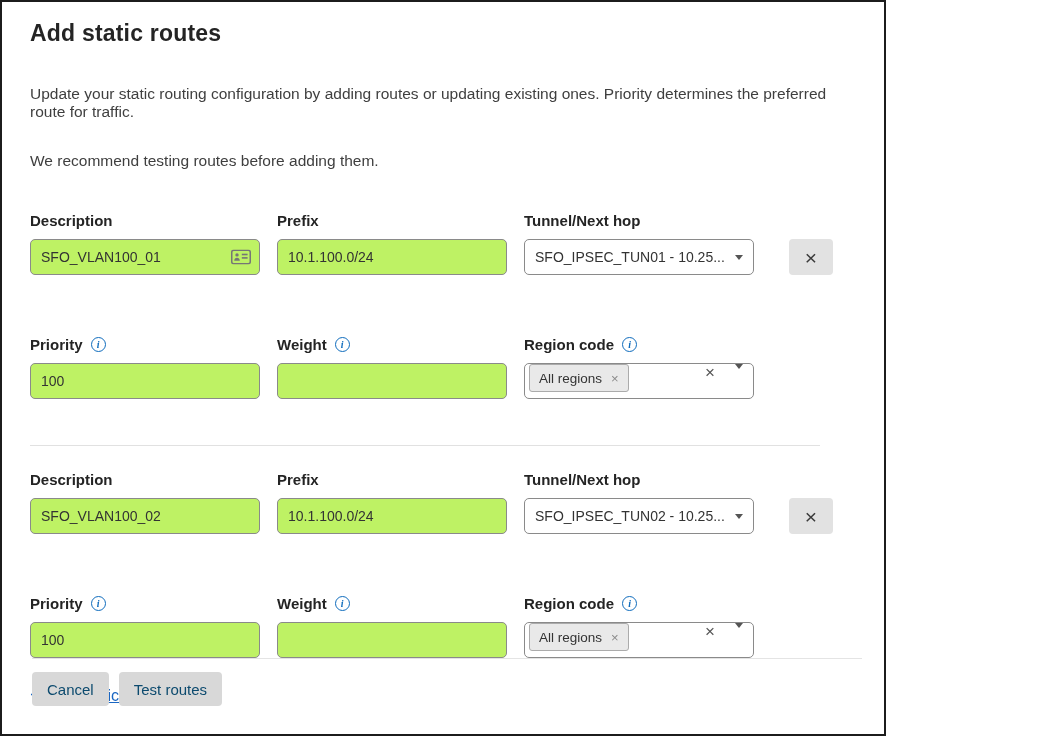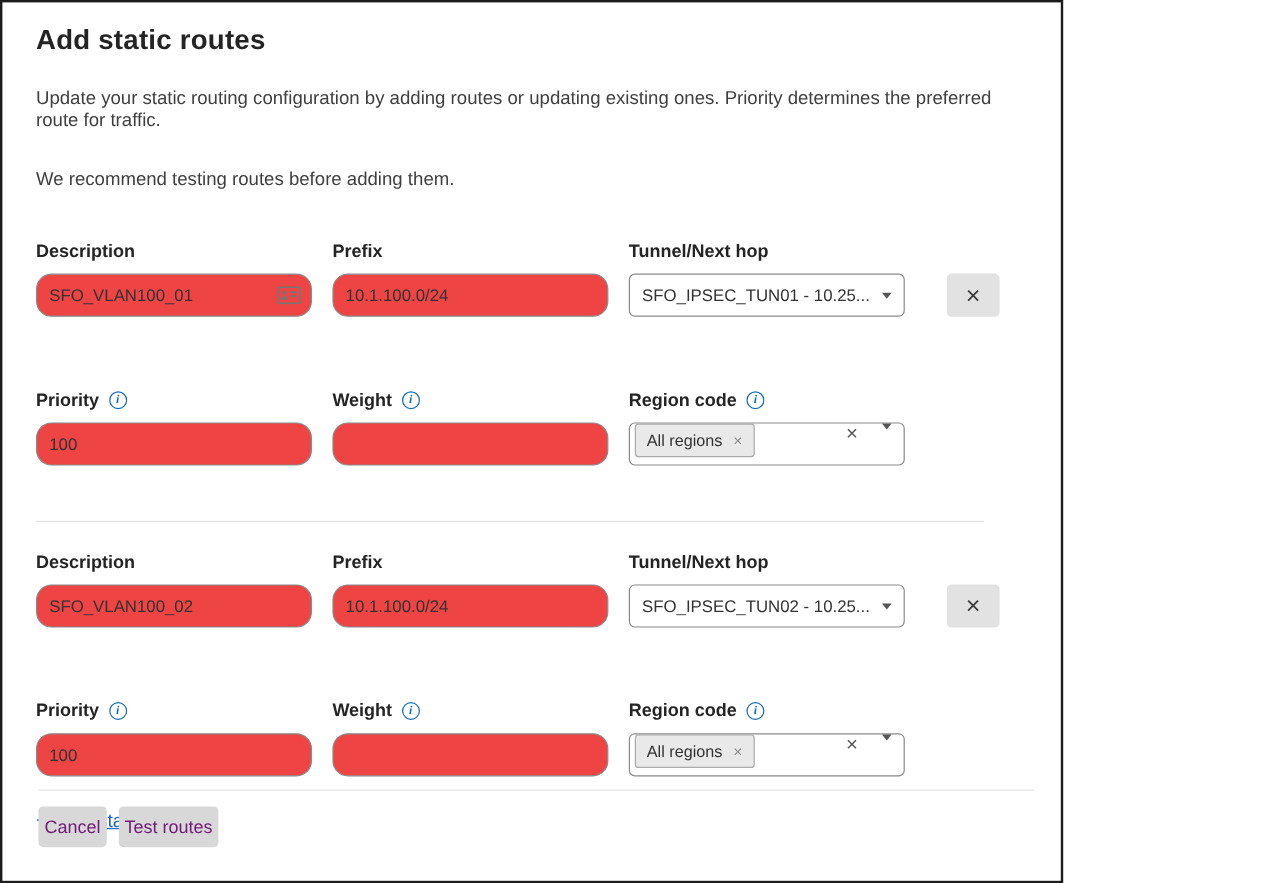--- a/index.html
+++ b/index.html
@@ -5,41 +5,41 @@
   * { box-sizing: border-box; }
   body { margin: 0; background: #fff; font-family: "Liberation Sans", sans-serif; }
   .frame {
     width: 886px; height: 736px; position: relative;
     border: 2px solid #1c1c1c; background: #fff;
     padding: 16px 28px; overflow: hidden;
   }
   .page-title {
     margin: 2px 0 0; font-size: 23px; font-weight: 700; color: #242424; letter-spacing: .2px;
   }
-  .dialog-desc { margin: 27px 0 0; font-size: 15.5px; color: #3f3f3f; }
+  .dialog-desc { margin: 38px 0 0; font-size: 15.5px; color: #3f3f3f; }
   .dialog-note { margin: 31px 0 1px; font-size: 15.5px; color: #3f3f3f; }
 
   .route-group { margin-top: 41px; }
   .row { display: flex; align-items: flex-start; }
   .row2 { margin-top: 60px; }
   .field { width: 230px; margin-right: 17px; }
   .field-label {
     display: flex; align-items: center; height: 18px;
     font-size: 15px; font-weight: 700; color: #242424; margin-bottom: 10px;
   }
   .info-icon {
     width: 15px; height: 15px; margin-left: 8px; flex: 0 0 auto;
     border: 1.3px solid #0f6cbd; border-radius: 50%;
     display: inline-flex; align-items: center; justify-content: center;
     color: #0f6cbd; font: italic 700 10px "Liberation Serif", serif;
   }
   .text-input {
-    width: 100%; height: 36px; border: 1px solid #8a8a8a; border-radius: 13px;
+    width: 100%; height: 36px; border: 1px solid #8a8a8a; border-radius: 5px;
     padding: 0 10px; font-size: 14px; color: #333; font-family: inherit; outline: none;
-    background: #ef4444;
+    background: #bef264;
   }
   .input-wrap { position: relative; }
   .input-wrap .with-icon { padding-right: 36px; }
   .autofill-btn {
     position: absolute; right: 9px; top: 50%; transform: translateY(-50%);
     border: none; background: transparent; padding: 0; line-height: 0; cursor: pointer;
   }
   .select {
     height: 36px; border: 1px solid #8a8a8a; border-radius: 5px; background: #fff;
     display: flex; align-items: center; padding: 0 10px; font-size: 14px; color: #333;
@@ -76,22 +76,22 @@
     color: #1a66c2; font-size: 16px; text-decoration: none; cursor: pointer;
   }
   .add-link .plus-icon { font-size: 20px; font-weight: 400; margin-right: 7px; }
   .add-link .link-text { text-decoration: underline; }
   .footer {
     position: absolute; left: 30px; right: 22px; bottom: 28px;
     border-top: 1px solid #e4e4e4; padding-top: 13px;
     display: flex; gap: 10px;
   }
   .btn {
-    height: 34px; border: none; border-radius: 4px; padding: 0 5px;
-    font-family: inherit; font-size: 15px; color: #701a75; background: #d8d8d8; cursor: pointer;
+    height: 34px; border: none; border-radius: 4px; padding: 0 15px;
+    font-family: inherit; font-size: 15px; color: #0c4a6e; background: #d8d8d8; cursor: pointer;
   }
   .btn-primary { background: #1272e8; color: #fff; padding: 0 17px; }
 </style>
 </head>
 <body>
 
 <div class="frame">
 
   <h1 class="page-title">Add static routes</h1>
   <p class="dialog-desc">Update your static routing configuration by adding routes or updating existing ones. Priority determines the preferred route for traffic.</p>

